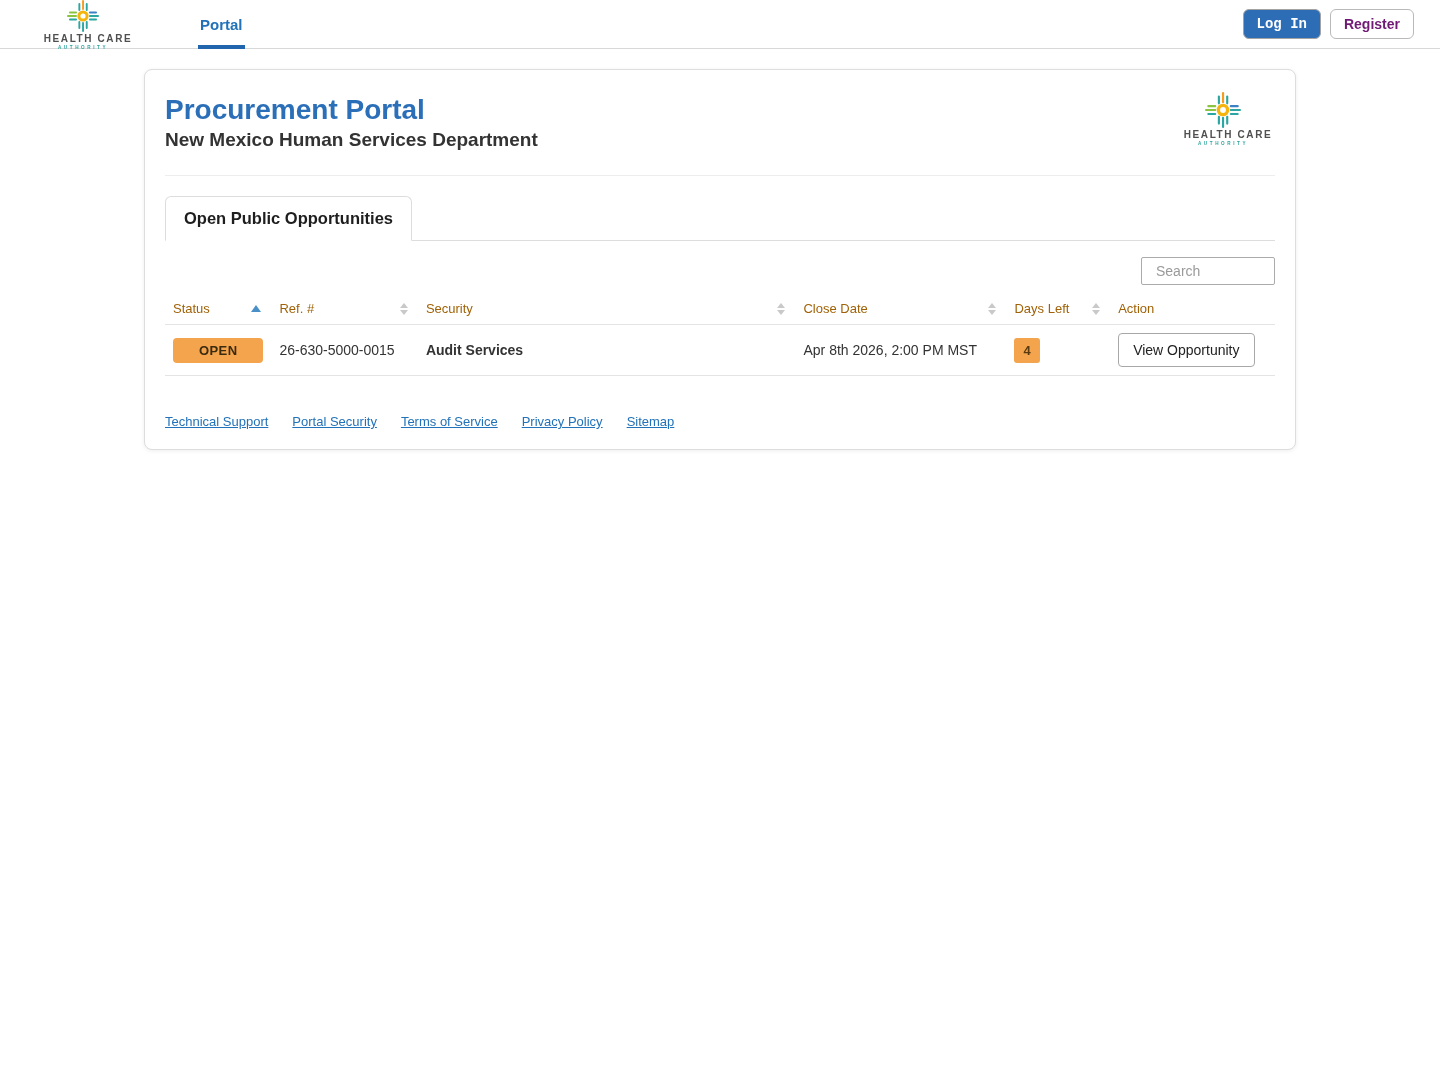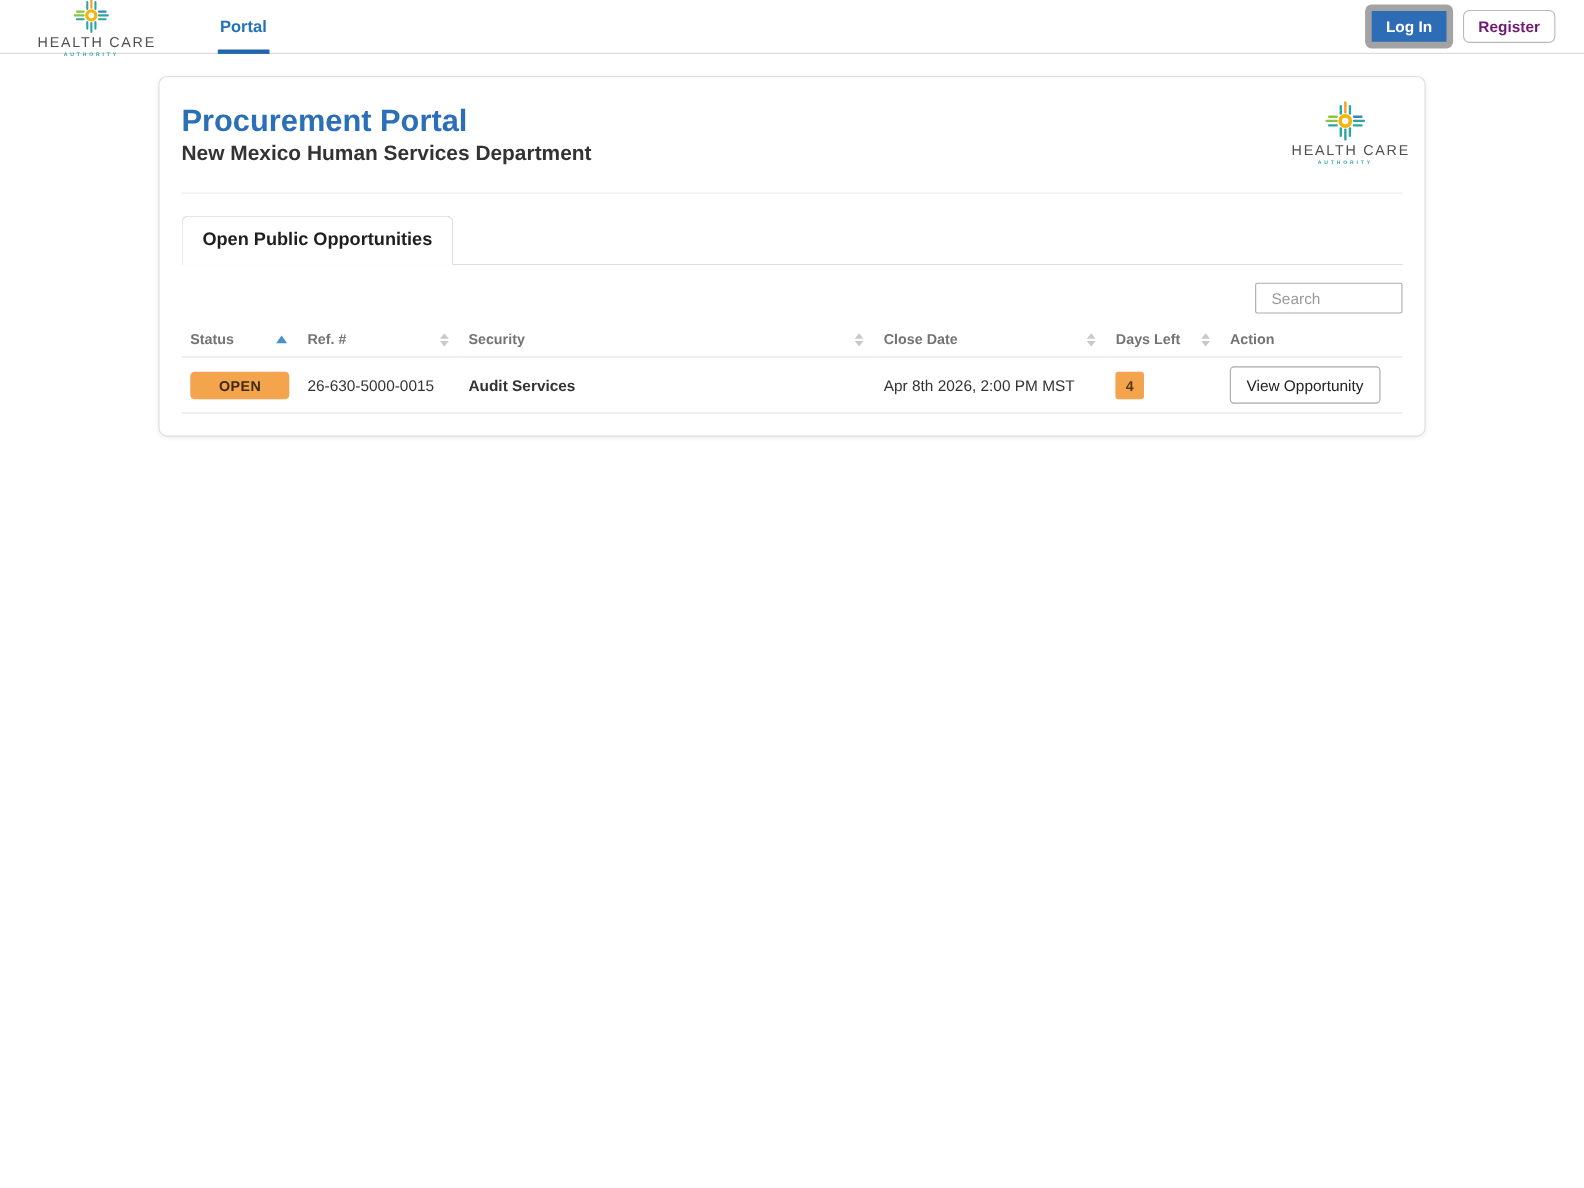--- a/index.html
+++ b/index.html
@@ -3,29 +3,29 @@
 <meta charset="utf-8">
 <style>
   * { box-sizing: border-box; }
   html, body { margin: 0; padding: 0; background: #fff; width: 1440px; height: 1080px;
     font-family: "Liberation Sans", sans-serif; color: #333; }
 
   
   .navbar { height: 49px; border-bottom: 1px solid #d8d8d8; display: flex; align-items: center;
     padding: 0 26px 0 41px; background: #fff; }
   .brand { display: flex; flex-direction: column; align-items: center; width: 84px; margin-top: 2px; }
-  .brand-text1 { font-size: 13px; letter-spacing: 1.6px; color: #4f4f4f; font-weight: 400; margin-top: 1px; white-space: nowrap; margin-left: 10px; }
+  .brand-text1 { font-size: 10px; letter-spacing: 1.6px; color: #4f4f4f; font-weight: 700; margin-top: 1px; white-space: nowrap; margin-left: 10px; }
   .brand-text2 { font-size: 4.6px; letter-spacing: 2.6px; color: #2ba6a0; font-weight: 600; margin-top: 1px; white-space: nowrap; }
   .nav-portal { margin-left: 75px; height: 49px; display: flex; align-items: center;
     color: #2272b9; font-weight: 700; font-size: 15px; position: relative; cursor: pointer; }
   .nav-portal .underline { position: absolute; bottom: 0; left: -2px; right: -2px; height: 4px; background: #2166ac; }
   .nav-spacer { flex: 1; }
   .btn { border-radius: 6px; font-size: 14px; font-weight: 700; padding: 6px 13px; cursor: pointer;
     font-family: "Liberation Sans", sans-serif; }
-  .btn-login { background: #2d6db5; border: 6px solid #a3a3a3; color: #fff; margin-right: 9px; }
+  .btn-login { background: #2d6db5; border: 1px solid #a3a3a3; color: #fff; margin-right: 9px; font-family: Liberation Mono, monospace; }
   .btn-register { background: #fff; border: 1px solid #b9b9b9; color: #701a75; }
 
   
   .card { width: 1152px; margin: 20px auto 0 144px; border: 1px solid #ddd; border-radius: 8px;
     box-shadow: 0 1px 4px rgba(0,0,0,0.07); padding: 20px 20px 20px 20px; background: #fff; }
   .card-head { display: flex; justify-content: space-between; align-items: flex-start; }
   .page-title { font-size: 28px; color: #2a6fb8; font-weight: 700; margin: 4px 0 3px; }
   .page-subtitle { font-size: 19px; color: #333; font-weight: 700; margin: 0 0 14px; }
   .card-logo { display: flex; flex-direction: column; align-items: center; width: 84px; margin: 2px 10px 0 0; }
   .divider { border: none; border-top: 1px solid #ededed; margin: 10px 0 20px; }
@@ -36,21 +36,21 @@
     border-radius: 6px 6px 0 0; background: #fff; font-weight: 700; font-size: 16.5px; color: #1e1e1e; cursor: pointer; }
 
   
   .search-row { display: flex; justify-content: flex-end; margin: 16px 0 8px; }
   .search-input { width: 134px; height: 28px; border: 1px solid #ababab; border-radius: 2px;
     padding: 3px 14px; font-size: 14px; font-family: "Liberation Sans", sans-serif; color: #333; }
   .search-input::placeholder { color: #9a9a9a; }
 
   
   table { width: 100%; border-collapse: collapse; }
-  th { text-align: center; font-size: 13px; font-weight: 700; color: #737373; padding: 8px; }
+  th { text-align: center; font-size: 13px; font-weight: 400; color: #a16207; padding: 8px; }
   .th-flex { display: flex; align-items: center; justify-content: space-between; }
   .sort-asc { width: 0; height: 0; border-left: 5px solid transparent; border-right: 5px solid transparent;
     border-bottom: 7px solid #4a90c8; display: inline-block; margin-right: 2px; cursor: pointer; }
   .sort-both { display: inline-flex; flex-direction: column; align-items: center; gap: 2px; margin-right: 2px; cursor: pointer; }
   .sort-both i { display: block; width: 0; height: 0; border-left: 4px solid transparent; border-right: 4px solid transparent; }
   .sort-both .up { border-bottom: 5px solid #c9c9c9; }
   .sort-both .down { border-top: 5px solid #c9c9c9; }
   td { padding: 8px; border-top: 1px solid #e4e4e4; border-bottom: 1px solid #e4e4e4;
     font-size: 14px; color: #333; vertical-align: middle; height: 49px; }
   .badge-open { display: inline-block; background: #f3a44c; color: #3a2a10; font-weight: 700;
@@ -212,14 +212,21 @@
         <td>
           <span class="badge-days">4</span>
         </td>
         <td>
           <button class="btn-view">View Opportunity</button>
         </td>
       </tr>
     </tbody>
   </table>
 
+  <div class="footer-links">
+    <a>Technical Support</a>
+    <a>Portal Security</a>
+    <a>Terms of Service</a>
+    <a>Privacy Policy</a>
+    <a>Sitemap</a>
+  </div>
 
 </div>
 
 </body></html>

